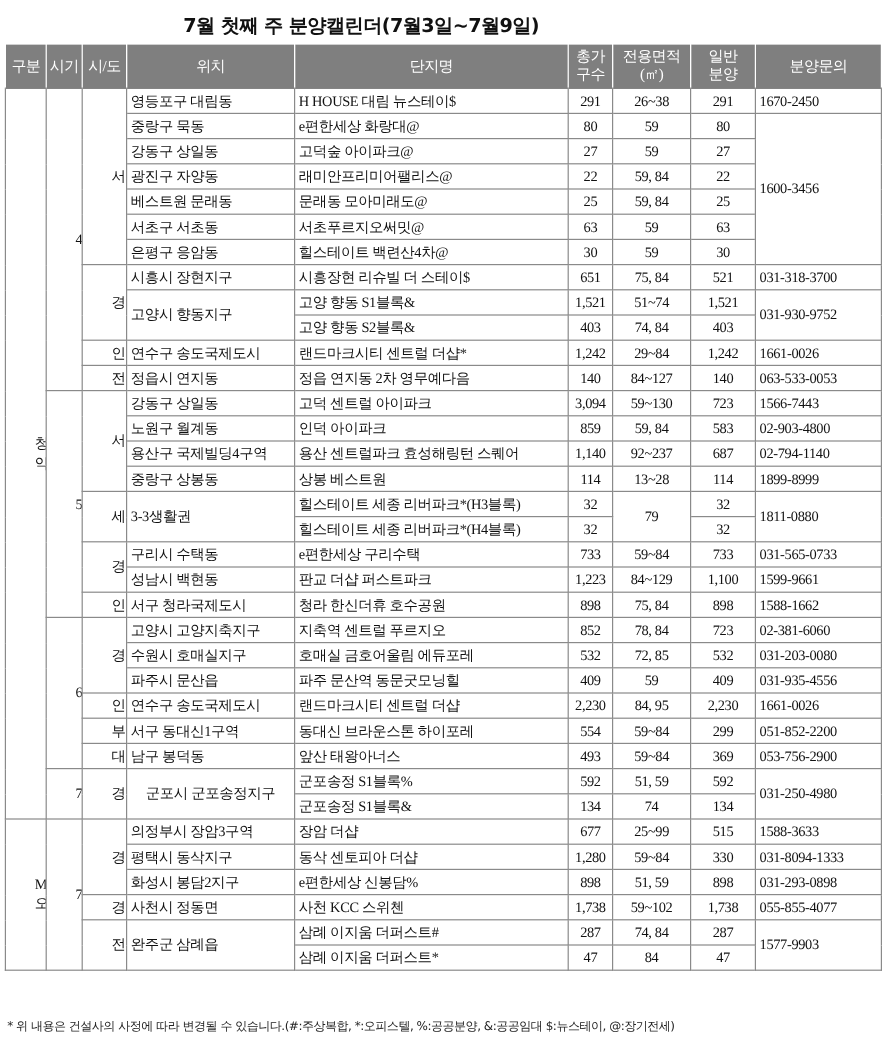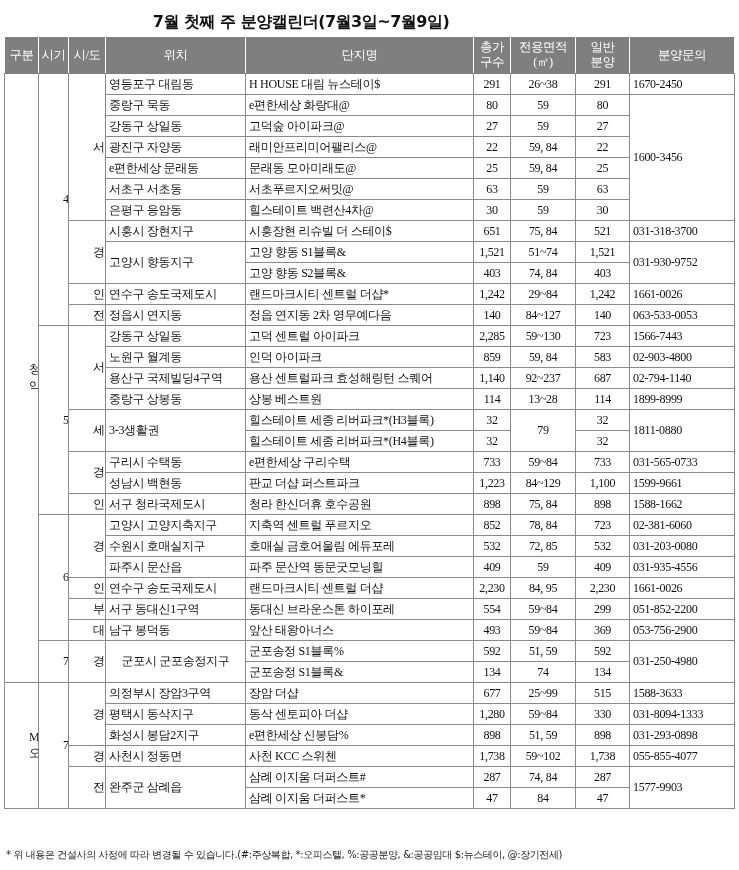--- a/index.html
+++ b/index.html
@@ -74,21 +74,21 @@
       <td class="c">27</td>
     </tr>
     <tr>
       <td class="l">광진구 자양동</td>
       <td class="l">래미안프리미어팰리스@</td>
       <td class="c">22</td>
       <td class="c">59, 84</td>
       <td class="c">22</td>
     </tr>
     <tr>
-      <td class="l">e편한세상 문래동</td>
+      <td class="l">베스트원 문래동</td>
       <td class="l">문래동 모아미래도@</td>
       <td class="c">25</td>
       <td class="c">59, 84</td>
       <td class="c">25</td>
     </tr>
     <tr>
       <td class="l">서초구 서초동</td>
       <td class="l">서초푸르지오써밋@</td>
       <td class="c">63</td>
       <td class="c">59</td>
@@ -144,21 +144,21 @@
       <td class="c">84~127</td>
       <td class="c">140</td>
       <td class="l">063-533-0053</td>
     </tr>
 
     <tr>
       <td class="grp" rowspan="9">5일</td>
       <td class="grp" rowspan="4">서울</td>
       <td class="l">강동구 상일동</td>
       <td class="l">고덕 센트럴 아이파크</td>
-      <td class="c">2,285</td>
+      <td class="c">3,094</td>
       <td class="c">59~130</td>
       <td class="c">723</td>
       <td class="l">1566-7443</td>
     </tr>
     <tr>
       <td class="l">노원구 월계동</td>
       <td class="l">인덕 아이파크</td>
       <td class="c">859</td>
       <td class="c">59, 84</td>
       <td class="c">583</td>

